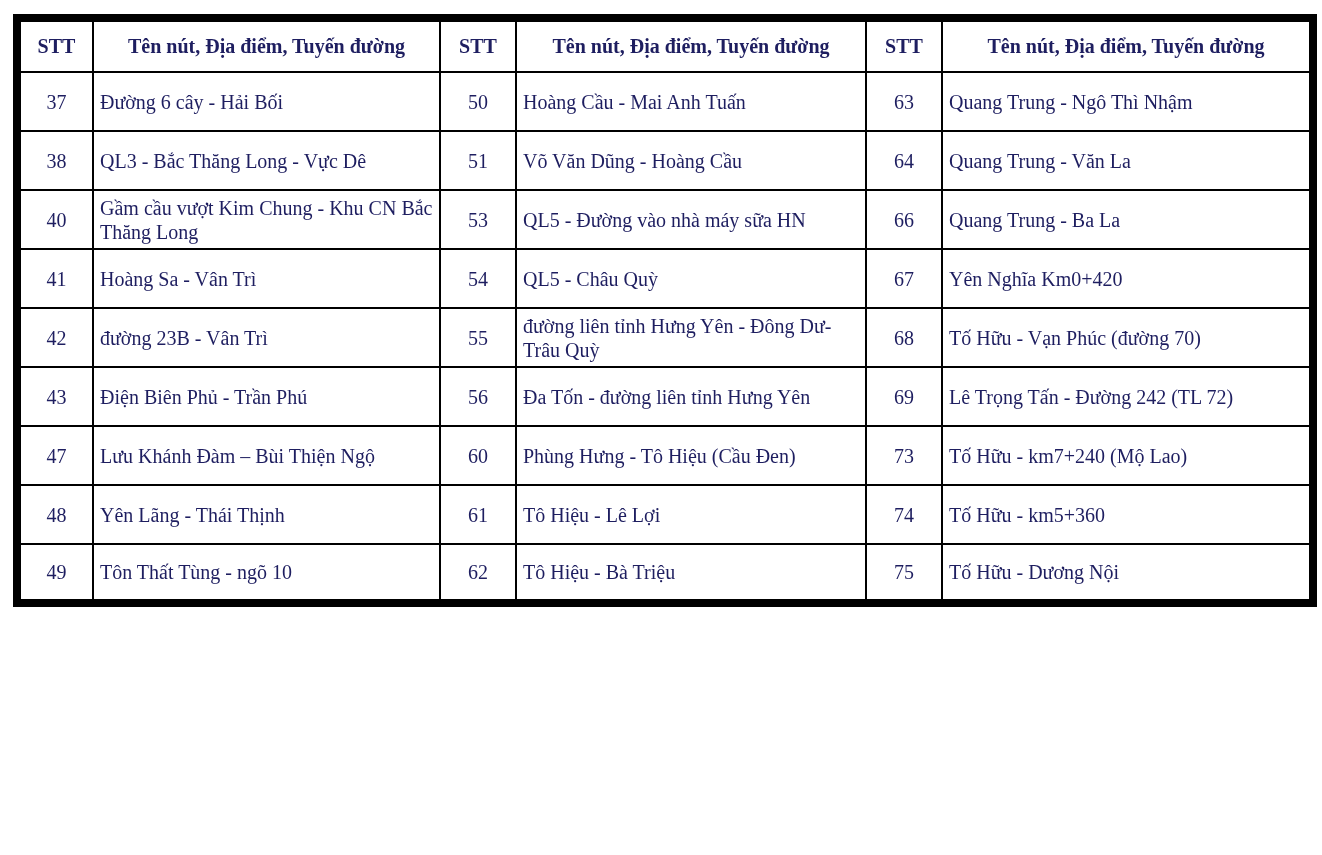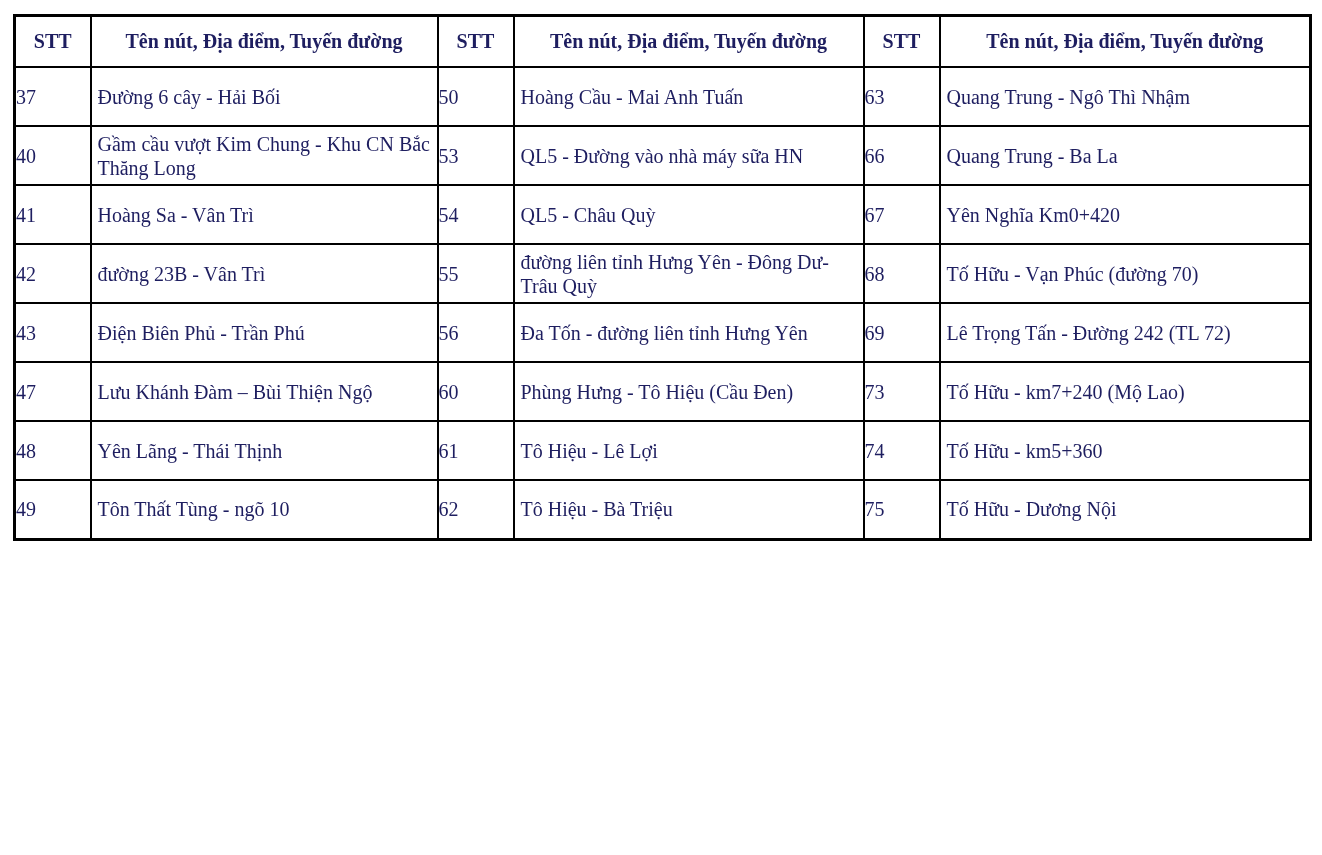--- a/index.html
+++ b/index.html
@@ -16,21 +16,21 @@
   }
   .table-wrap {
     position: absolute;
     left: 13px;
     top: 14px;
   }
   table.grid {
     border-collapse: collapse;
     table-layout: fixed;
     width: 1296px;
-    border: 3px solid #000000;
+    border: 8px solid #000000;
   }
   table.grid th,
   table.grid td {
     border: 2px solid #000000;
     color: #1e1e60;
     overflow: hidden;
   }
   table.grid th {
     font-size: 20px;
     font-weight: bold;
@@ -42,20 +42,21 @@
   table.grid tbody tr {
     height: 59px;
   }
   table.grid td {
     font-size: 20px;
     font-weight: normal;
     vertical-align: middle;
     line-height: 24px;
   }
   td.stt {
+    text-align: center;
     padding: 0;
   }
   td.name {
     text-align: left;
     padding: 2px 4px 2px 6px;
   }
 </style>
 </head>
 <body>
 
@@ -80,20 +81,28 @@
       </tr>
     </thead>
     <tbody>
         <tr>
           <td class="stt">37</td>
           <td class="name">Đường 6 cây - Hải Bối</td>
           <td class="stt">50</td>
           <td class="name">Hoàng Cầu - Mai Anh Tuấn</td>
           <td class="stt">63</td>
           <td class="name">Quang Trung - Ngô Thì Nhậm</td>
+        </tr>
+        <tr>
+          <td class="stt">38</td>
+          <td class="name">QL3 - Bắc Thăng Long - Vực Dê</td>
+          <td class="stt">51</td>
+          <td class="name">Võ Văn Dũng - Hoàng Cầu</td>
+          <td class="stt">64</td>
+          <td class="name">Quang Trung - Văn La</td>
         </tr>
         <tr>
           <td class="stt">40</td>
           <td class="name">Gầm cầu vượt Kim Chung - Khu CN Bắc Thăng Long</td>
           <td class="stt">53</td>
           <td class="name">QL5 - Đường vào nhà máy sữa HN</td>
           <td class="stt">66</td>
           <td class="name">Quang Trung - Ba La</td>
         </tr>
         <tr>

